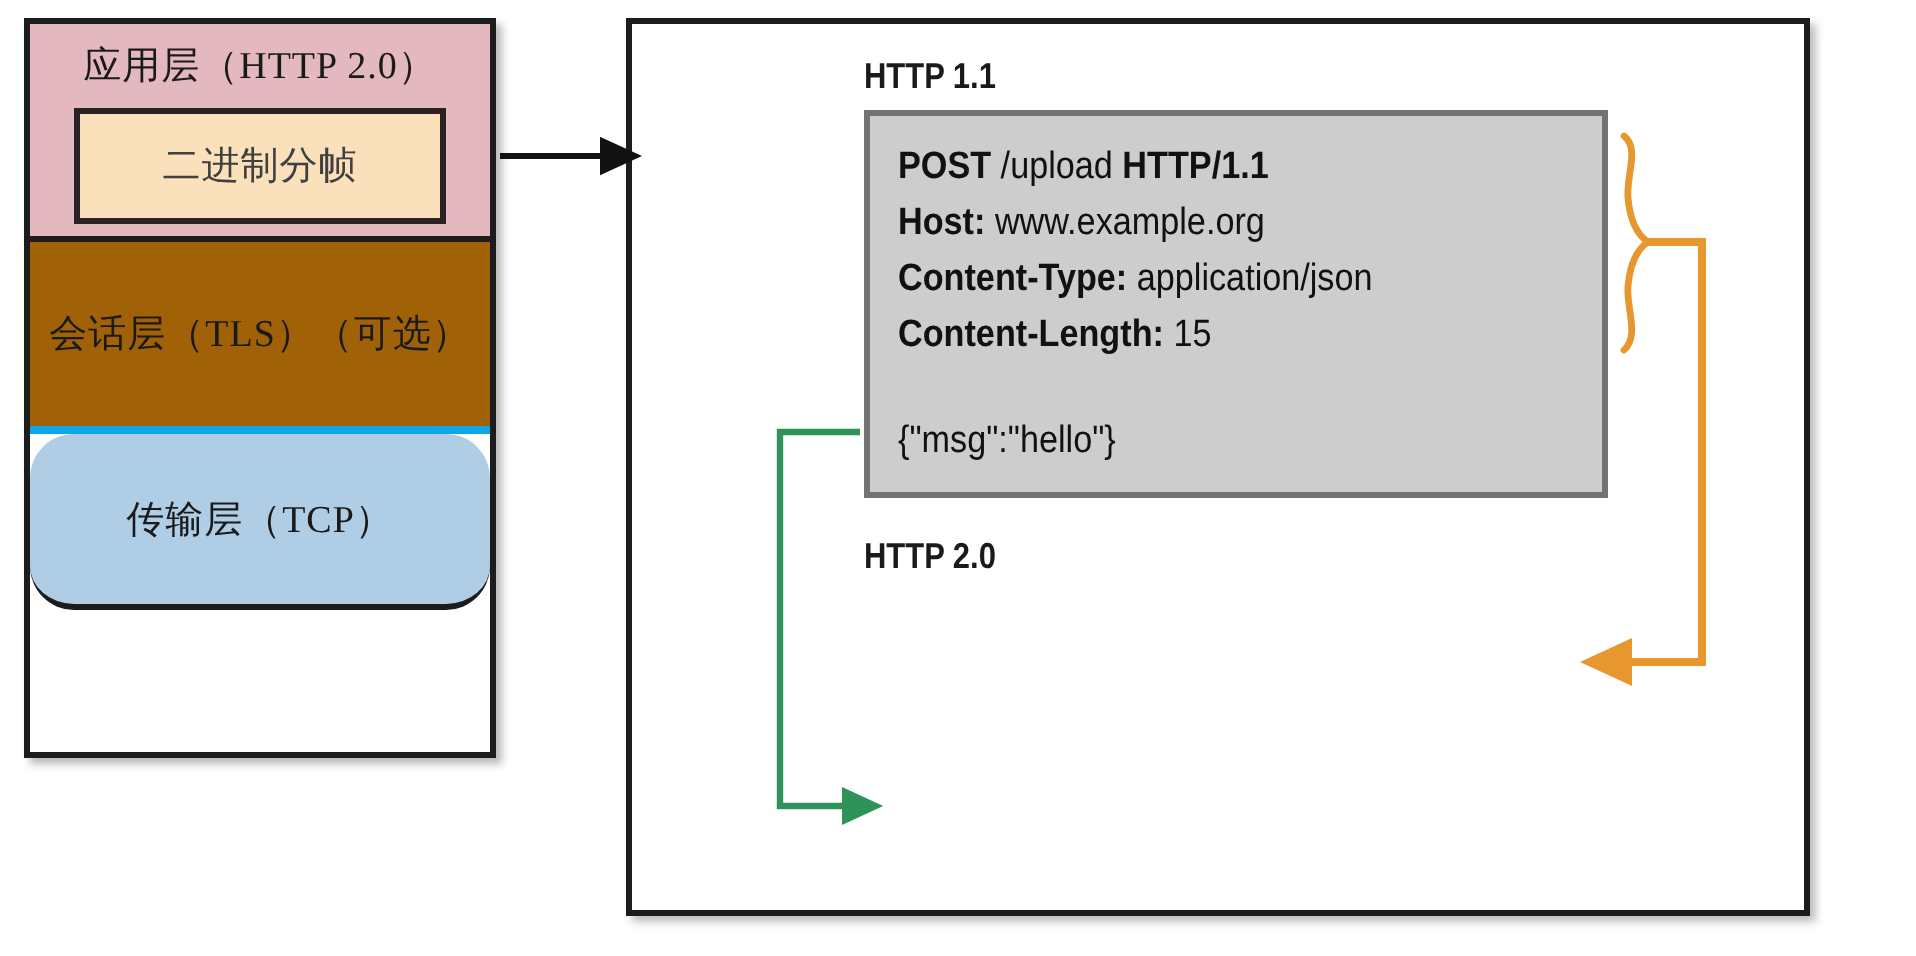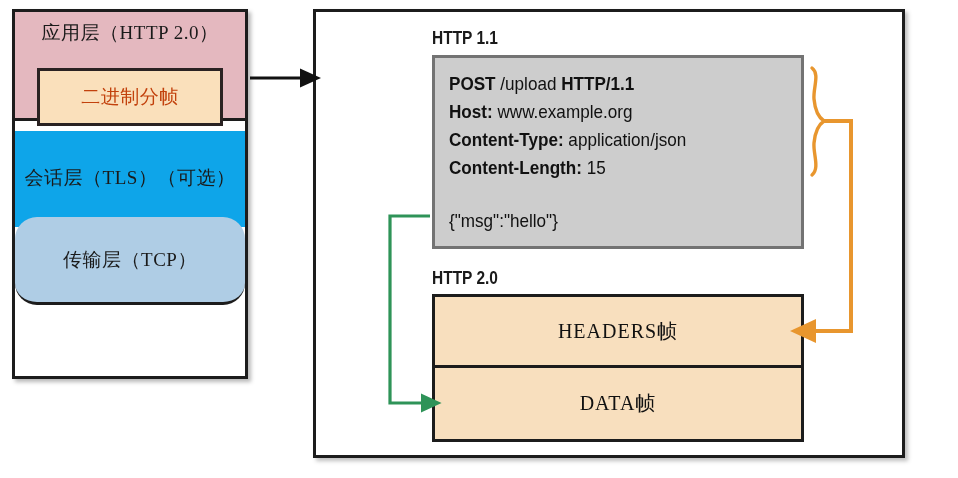--- a/index.html
+++ b/index.html
@@ -60,38 +60,38 @@
     left: 0;
     width: 100%;
     text-align: center;
     font-family: "Liberation Serif", serif;
     font-size: 19px;
     color: #1a1a1a;
   }
   .binframe {
     position: absolute;
     left: 22px;
-    top: 56px;
+    top: 42px;
     width: 186px;
     height: 58px;
     background: #fae0bb;
     border: 3px solid #2a2222;
     box-sizing: border-box;
     display: flex;
     align-items: center;
     justify-content: center;
     font-family: Liberation Mono, monospace;
     font-size: 19px;
-    color: #c2410c;
+    color: #404040;
   }
   .layer-session {
-    top: 119px;
+    top: 109px;
     height: 96px;
-    background: #0ea5e9;
-    border-bottom: 2px solid #0ea5e9;
+    background: #a16207;
+    border-bottom: 4px solid #0ea5e9;
   }
   .layer-transport {
     top: 205px;
     height: 88px;
     background: #afcde5;
     border-bottom: 3px solid #1c1c1c;
     border-radius: 22px;
   }
   .layer-network {
     top: 293px;
@@ -229,24 +229,20 @@
 
     <div class="msgline"><b>Content-Type:</b><span> application/json</span></div>
 
     <div class="msgline"><b>Content-Length:</b><span> 15</span></div>
 
     <div class="msgbody">{"msg":"hello"}</div>
   </div>
 
   <div class="sec-label" id="label-http20">HTTP 2.0</div>
 
-  <div class="framebox">
-    <div class="frame frame-headers">HEADERS帧</div>
-    <div class="frame frame-data">DATA帧</div>
-  </div>
 
   <svg id="wires" viewBox="0 0 958 478">
     <defs>
       <marker id="arrow-black" markerWidth="9" markerHeight="9" refX="1" refY="3.2" orient="auto" markerUnits="strokeWidth">
         <path d="M0,0 L0,6.4 L7,3.2 z" fill="#111111"></path>
       </marker>
       <marker id="arrow-orange" markerWidth="8" markerHeight="8" refX="1" refY="3" orient="auto" markerUnits="strokeWidth">
         <path d="M0,0 L0,6 L6.5,3 z" fill="#e8962e"></path>
       </marker>
       <marker id="arrow-green" markerWidth="8" markerHeight="8" refX="1" refY="3" orient="auto" markerUnits="strokeWidth">

